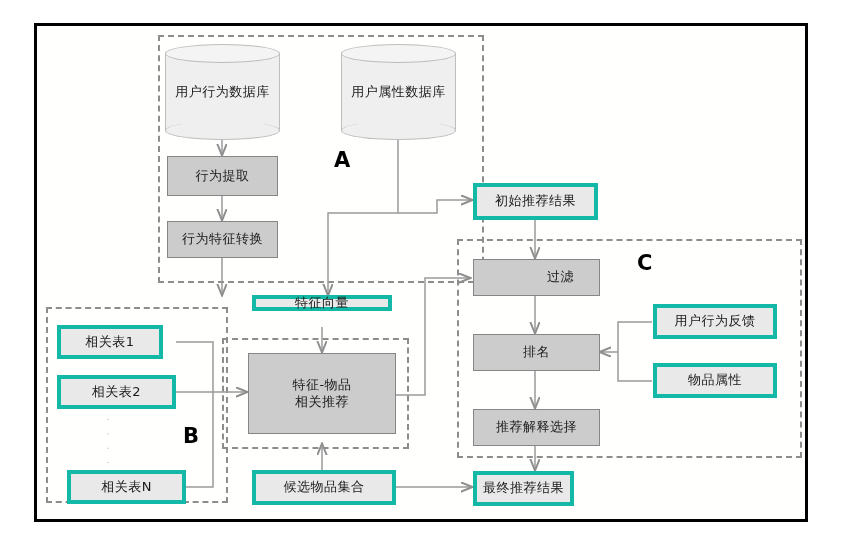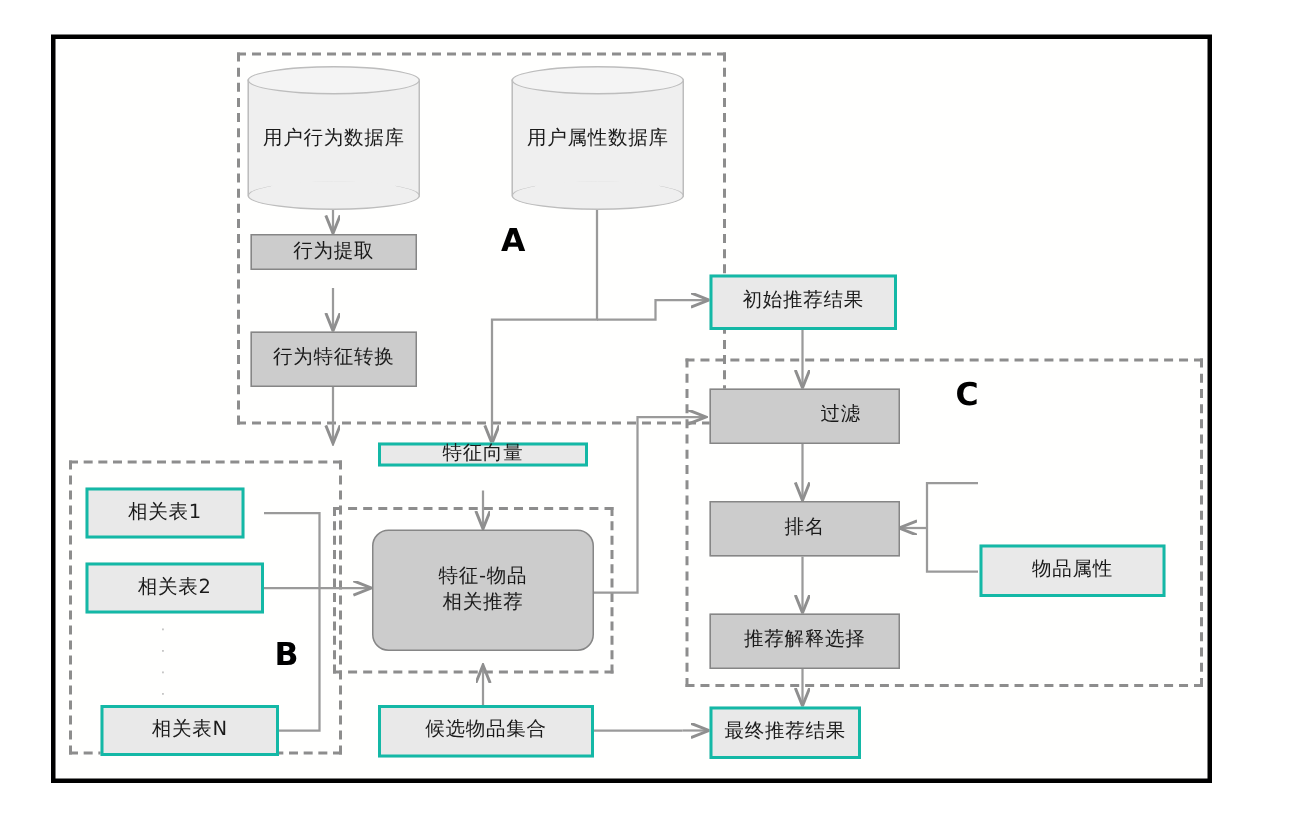--- a/index.html
+++ b/index.html
@@ -1,21 +1,21 @@
 <!DOCTYPE html>
 <html><head>
 <meta charset="utf-8">
 <style>
   html,body{margin:0;padding:0;background:#ffffff;}
   body{font-family:"DejaVu Sans","Liberation Sans",sans-serif;}
   #stage{position:relative;width:863px;height:542px;background:#ffffff;overflow:hidden;}
   #frame{position:absolute;left:34px;top:23px;width:774px;height:499px;border:3px solid #000000;background:#fffffe;box-sizing:border-box;}
   svg.layer{position:absolute;left:0;top:0;width:863px;height:542px;pointer-events:none;}
   .node{position:absolute;box-sizing:border-box;display:flex;align-items:center;justify-content:center;text-align:center;line-height:1.25;color:#1a1a1a;font-size:13px;letter-spacing:.5px;}
-  .node.light{background:#e9e9e9;border:2px solid #14b8a6;}
+  .node.light{background:#e9e9e9;border:4px solid #14b8a6;}
   .node.dark{background:#cccccc;border:1.5px solid #868686;}
   .node .lbl{display:block;white-space:pre-line;}
   .cyl{position:absolute;box-sizing:border-box;}
   .cyl .body{position:absolute;left:0;right:0;top:9px;bottom:9px;background:#efefef;border-left:1.5px solid #bdbdbd;border-right:1.5px solid #bdbdbd;}
   .cyl .top{position:absolute;left:0;right:0;top:0;height:19px;border-radius:50%/50%;background:#f4f4f4;border:1.5px solid #bdbdbd;box-sizing:border-box;}
   .cyl .bot{position:absolute;left:0;right:0;bottom:0;height:19px;border-radius:50%/50%;background:#efefef;border:1.5px solid #bdbdbd;border-top:none;box-sizing:border-box;}
   .cyl .ctxt{position:absolute;left:0;right:0;top:0;bottom:0;display:flex;align-items:center;justify-content:center;font-size:13px;color:#1a1a1a;letter-spacing:.5px;}
   .grp{position:absolute;box-sizing:border-box;border:2.5px dashed #8d8d8d;}
   .grplbl{position:absolute;font-size:21px;font-weight:bold;color:#000;font-family:"DejaVu Sans","Liberation Sans",sans-serif;}
   .vdots{position:absolute;width:2px;color:#bbb;font-size:11px;line-height:5px;text-align:center;}
@@ -90,33 +90,33 @@
     <div class="ctxt">用户行为数据库</div>
   </div>
 
   <div class="cyl" style="left:341px;top:44px;width:115px;height:96px;">
     <div class="body"></div>
     <div class="bot"></div>
     <div class="top"></div>
     <div class="ctxt">用户属性数据库</div>
   </div>
 
-  <div class="node dark" style="left:167px;top:156px;width:111px;height:24px;">
+  <div class="node dark" style="left:167px;top:156px;width:111px;height:40px;">
     <span class="lbl">行为提取</span>
   </div>
 
   <div class="node dark" style="left:167px;top:221px;width:111px;height:37px;">
     <span class="lbl">行为特征转换</span>
   </div>
 
   <div class="node light" style="left:252px;top:295px;width:140px;height:16px;">
     <span class="lbl">特征向量</span>
   </div>
 
-  <div class="node dark" style="left:248px;top:353px;width:148px;height:81px;border-radius:11px;">
+  <div class="node dark" style="left:248px;top:353px;width:148px;height:81px;">
     <span class="lbl">特征-物品
 相关推荐</span>
   </div>
 
   <div class="node light" style="left:252px;top:470px;width:144px;height:35px;">
     <span class="lbl">候选物品集合</span>
   </div>
 
   <div class="node light" style="left:473px;top:183px;width:125px;height:37px;">
     <span class="lbl">初始推荐结果</span>
@@ -131,20 +131,23 @@
   </div>
 
   <div class="node dark" style="left:473px;top:409px;width:127px;height:37px;">
     <span class="lbl">推荐解释选择</span>
   </div>
 
   <div class="node light" style="left:473px;top:471px;width:101px;height:35px;">
     <span class="lbl">最终推荐结果</span>
   </div>
 
+  <div class="node light" style="left:653px;top:304px;width:124px;height:35px;">
+    <span class="lbl">用户行为反馈</span>
+  </div>
 
   <div class="node light" style="left:653px;top:363px;width:124px;height:35px;">
     <span class="lbl">物品属性</span>
   </div>
 
   <div class="node light" style="left:57px;top:325px;width:106px;height:34px;">
     <span class="lbl">相关表1</span>
   </div>
   <div class="node light" style="left:57px;top:375px;width:119px;height:34px;">
     <span class="lbl">相关表2</span>

